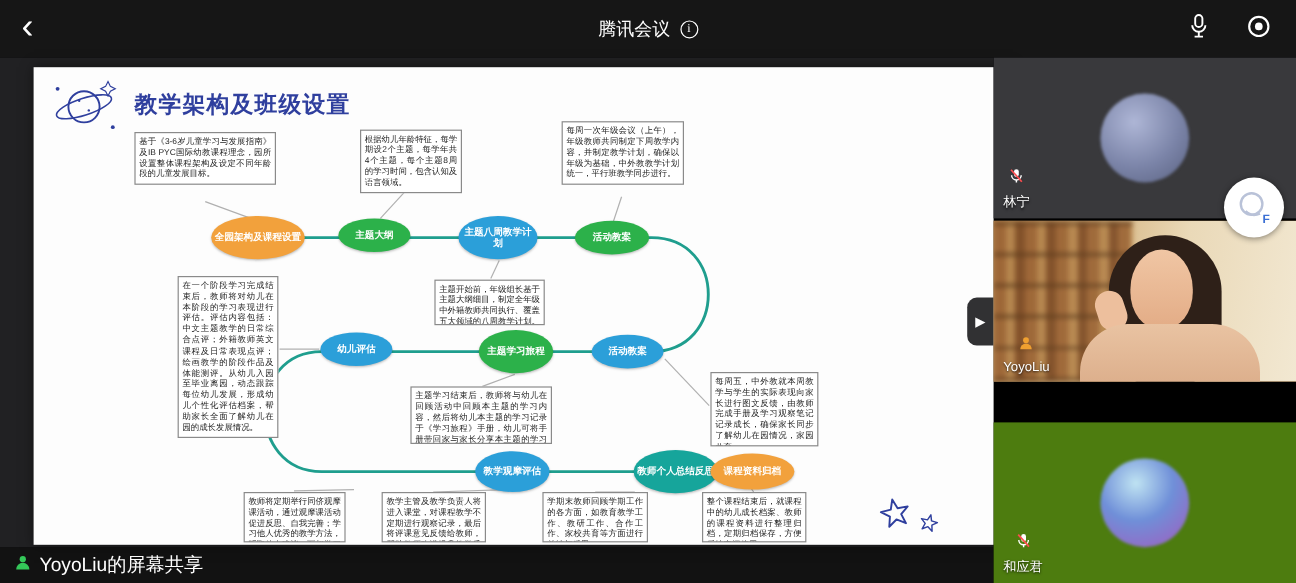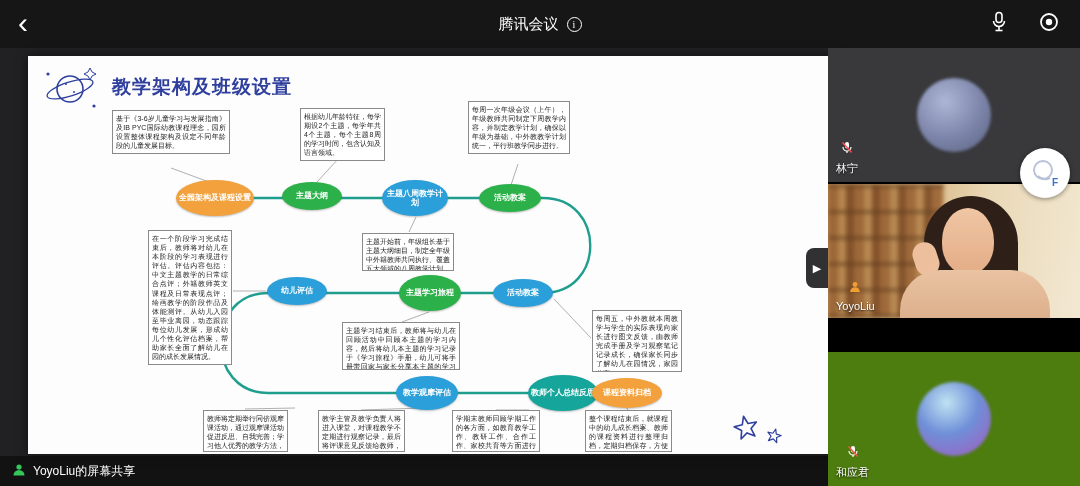--- a/index.html
+++ b/index.html
@@ -54,21 +54,21 @@
   .b11 { left:557px; top:354px; width:87px; max-height:42px; }
   .stars { position:absolute; left:698px; top:352px; }
 
   
   .expand-tab { position:absolute; right:0; top:200px; width:22px; height:40px; background:rgba(38,38,40,.95);
                 border-radius:8px 0 0 8px; display:flex; align-items:center; justify-content:center;
                 color:#fff; font-size:11px; cursor:pointer; }
 
   
   .bottombar { flex:0 0 30px; background:#121212; display:flex; align-items:center; gap:7px; padding:0 12px;
-               color:#fff; font-size:12px; }
+               color:#fff; font-size:16px; }
 
   
   .right-col { width:252px; background:#000; display:flex; flex-direction:column; gap:2px; position:relative; }
   .tile { flex:1; position:relative; overflow:hidden; cursor:pointer; }
   .tile-1 { background:#39393c; display:flex; align-items:center; justify-content:center; }
   .tile-3 { background:#4d7c0f; display:flex; align-items:center; justify-content:center;margin-top:32px; }
   .avatar { width:74px; height:74px; border-radius:50%; filter:blur(1.5px); }
   .avatar-1 { background:radial-gradient(circle at 38% 32%, #aeb6d6, #7b84a8 55%, #596180); }
   .avatar-3 { background:radial-gradient(circle at 40% 28%, #bfe3f2, #6f8fd8 45%, #8f6fc8 78%, #5a4a9a); }
   .name-tag { position:absolute; left:8px; bottom:6px; display:flex; align-items:center; gap:5px;

